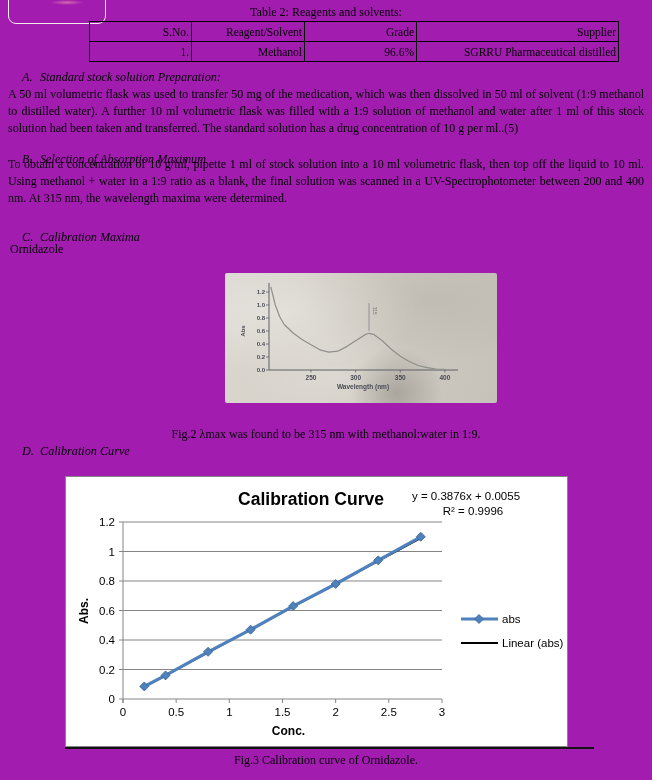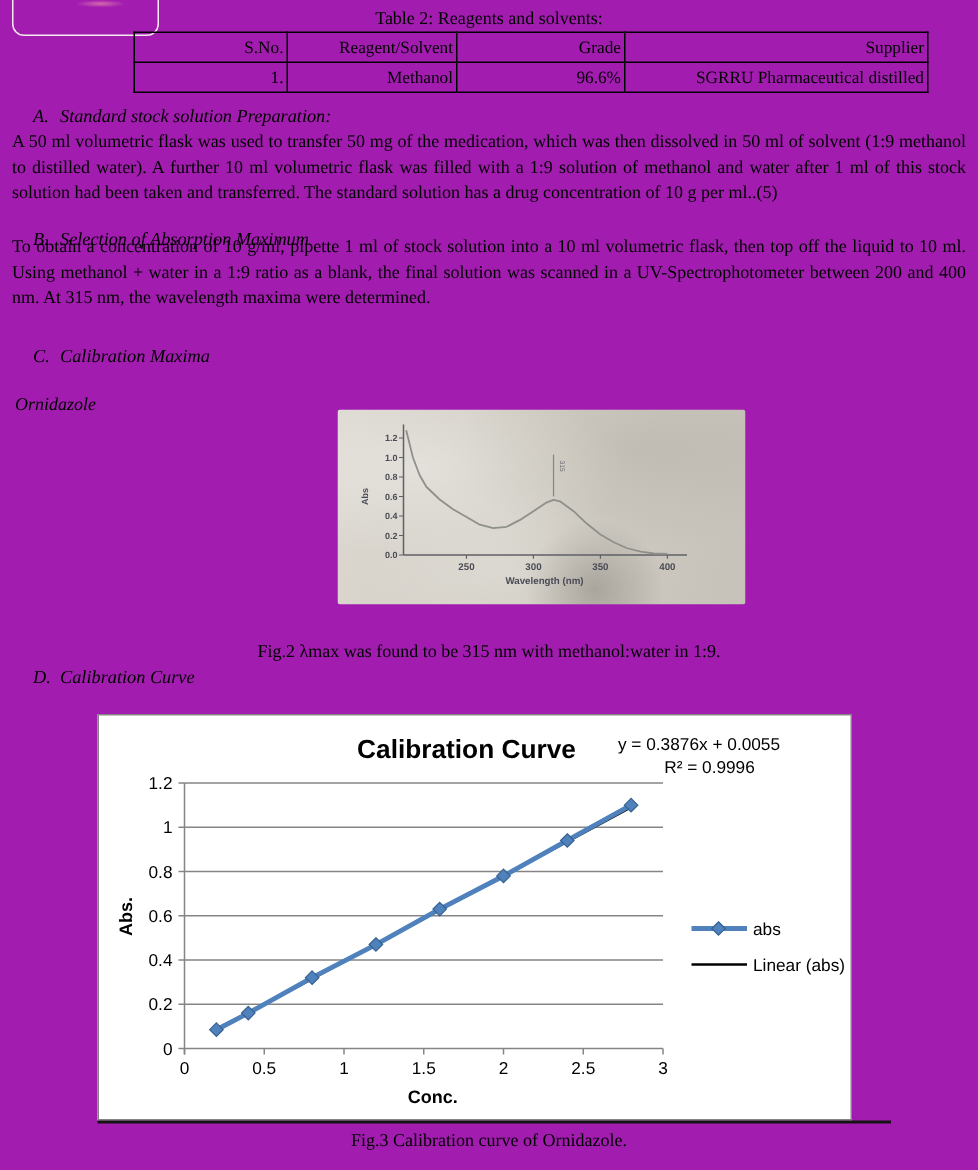--- a/index.html
+++ b/index.html
@@ -15,21 +15,21 @@
   table.reagents td,table.reagents th{border:1.4px solid #000;font-weight:normal;
         font-size:11.5px;text-align:right;padding:1px 2px;height:17px;}
   .c0{width:97px}.c1{width:108px}.c2{width:107px}.c3{width:197px}
   .heading{position:absolute;left:22px;font-style:italic;font-size:12.2px;display:flex;}
   .heading .hletter{width:18px;}
   .para{position:absolute;left:8px;width:636px;font-size:12px;line-height:16.8px;
         text-align:justify;}
   #sec-a-heading{top:70px;} #sec-a-body{top:86px;}
   #sec-b-heading{top:152px;} #sec-b-body{top:156px;}
   #sec-c-heading{top:230px;}
-  #sec-c-sub{position:absolute;left:10px;top:262px;font-size:12px;font-style:italic;}
+  #sec-c-sub{position:absolute;left:10px;top:242px;font-size:12px;}
   #fig2-caption{top:411px;margin-top:16px;}
   #sec-d-heading{top:444px;}
   #photo{position:absolute;left:225px;top:273px;width:272px;height:130px;border-radius:2px;
         background:
           radial-gradient(circle at 63% 92%,rgba(80,75,68,.30),rgba(80,75,68,0) 22%),
           radial-gradient(ellipse at 20% 30%,rgba(255,255,255,.30),rgba(255,255,255,0) 45%),
           radial-gradient(ellipse at 75% 20%,rgba(120,115,105,.14),rgba(120,115,105,0) 45%),
           radial-gradient(ellipse at 40% 80%,rgba(255,255,255,.22),rgba(255,255,255,0) 40%),
           linear-gradient(105deg,#dcd8d1 0%,#d2cec5 45%,#c6c2b9 100%);}
   #chart-box{position:absolute;left:65px;top:476px;width:501px;height:269px;

